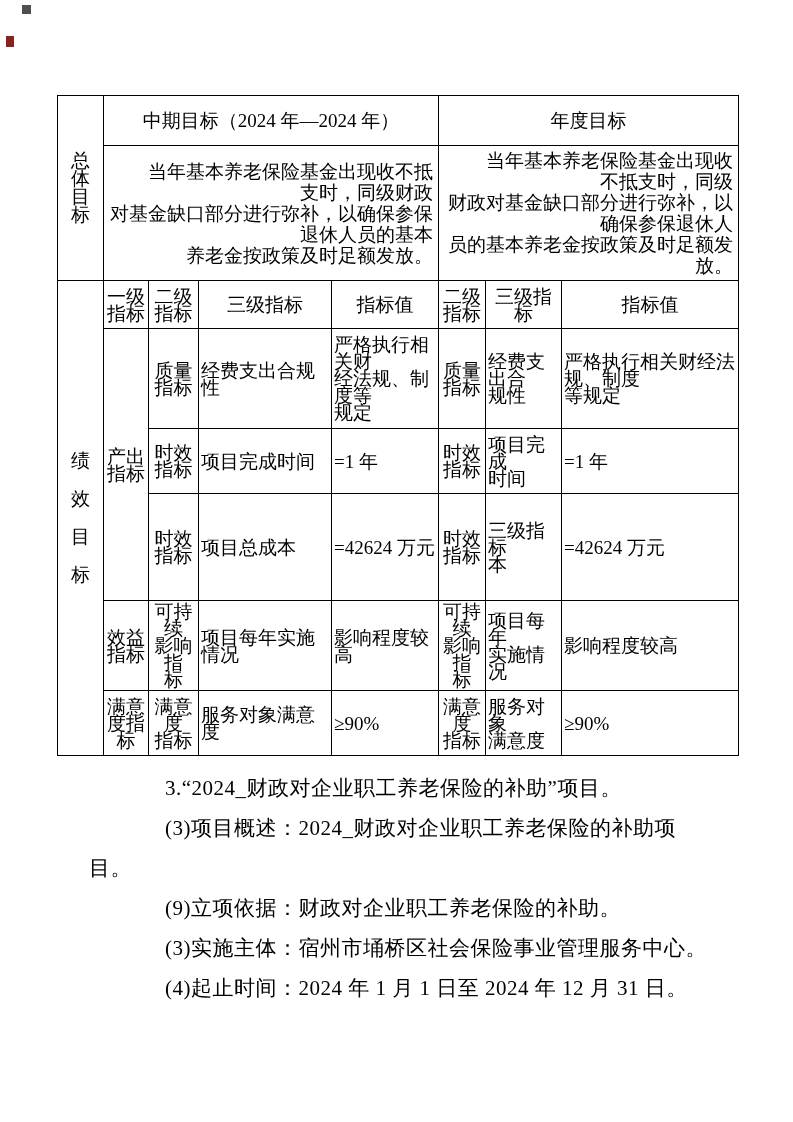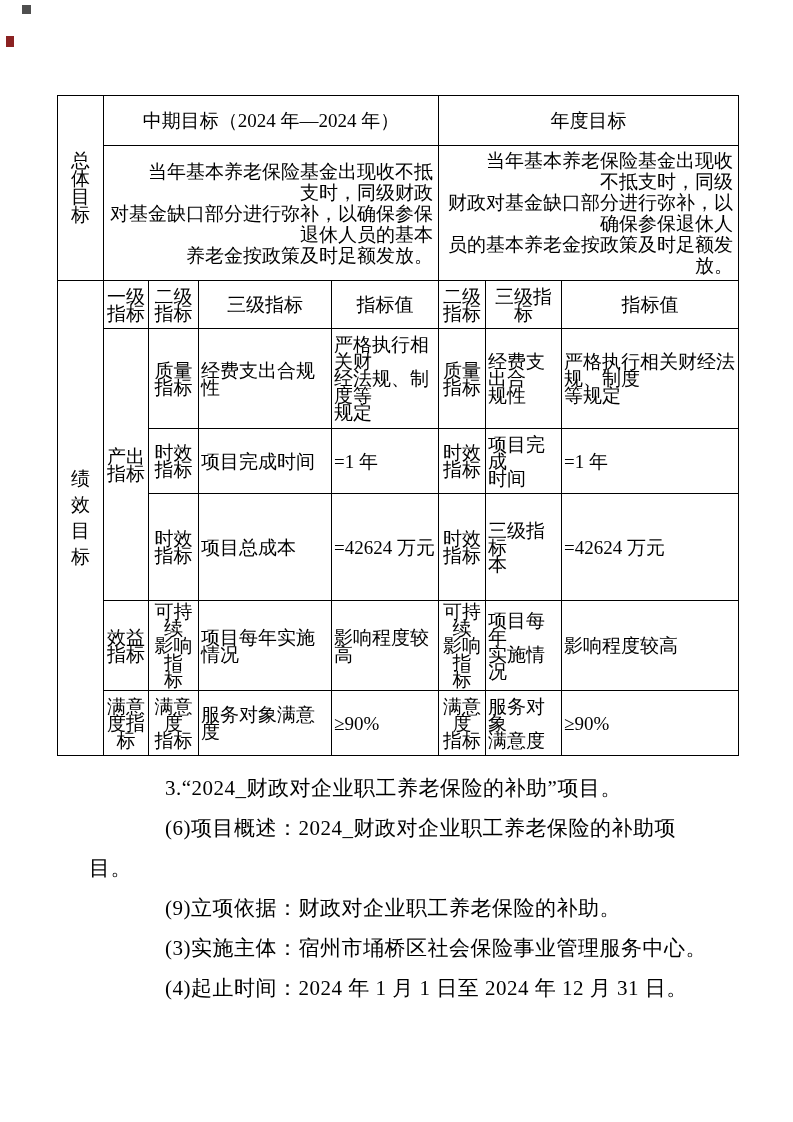--- a/index.html
+++ b/index.html
@@ -43,21 +43,21 @@
     padding:4px 5px;
     vertical-align:middle;
   }
   .vtext {
     width:1.15em;
     margin:11px auto;
     word-break:break-all;
     text-align:center;
   }
   .v-small { line-height:18px; }
-  .v-large { line-height:26px; }
+  .v-large { line-height:38px; }
 
   tr.r1 { height:50px; }
   tr.r2 { height:125px; }
   tr.r3 { height:48px; }
   tr.r4 { height:100px; }
   tr.r5 { height:65px; }
   tr.r6 { height:107px; }
   tr.r7 { height:70px; }
   tr.r8 { height:65px; }
 
@@ -188,20 +188,20 @@
 指标</td>
         <td class="l">服务对象
 满意度</td>
         <td class="l">≥90%</td>
       </tr>
     </tbody>
   </table>
 
   <div class="body-text">
     <div class="line indent">3.“2024_财政对企业职工养老保险的补助”项目。</div>
-    <div class="line indent">(6)项目概述：2024_财政对企业职工养老保险的补助项</div>
+    <div class="line indent">(3)项目概述：2024_财政对企业职工养老保险的补助项</div>
     <div class="line">目。</div>
     <div class="line indent">(9)立项依据：财政对企业职工养老保险的补助。</div>
     <div class="line indent">(3)实施主体：宿州市埇桥区社会保险事业管理服务中心。</div>
     <div class="line indent">(4)起止时间：2024 年 1 月 1 日至 2024 年 12 月 31 日。</div>
   </div>
 
 </div>
 
 </body></html>

